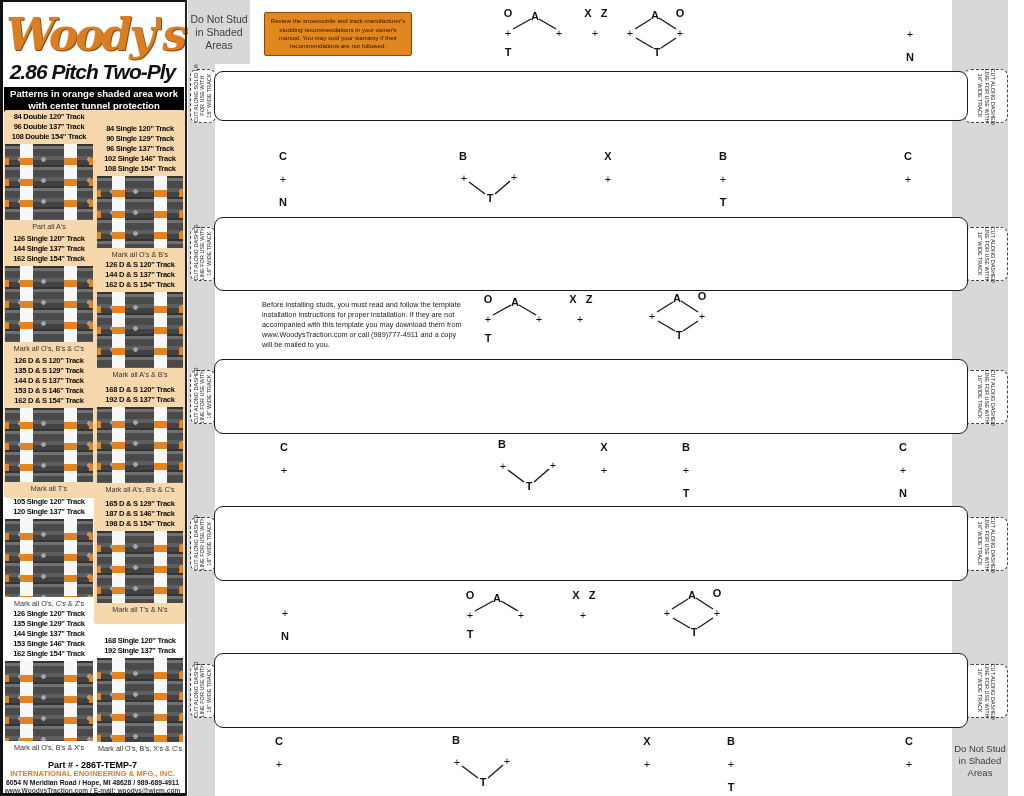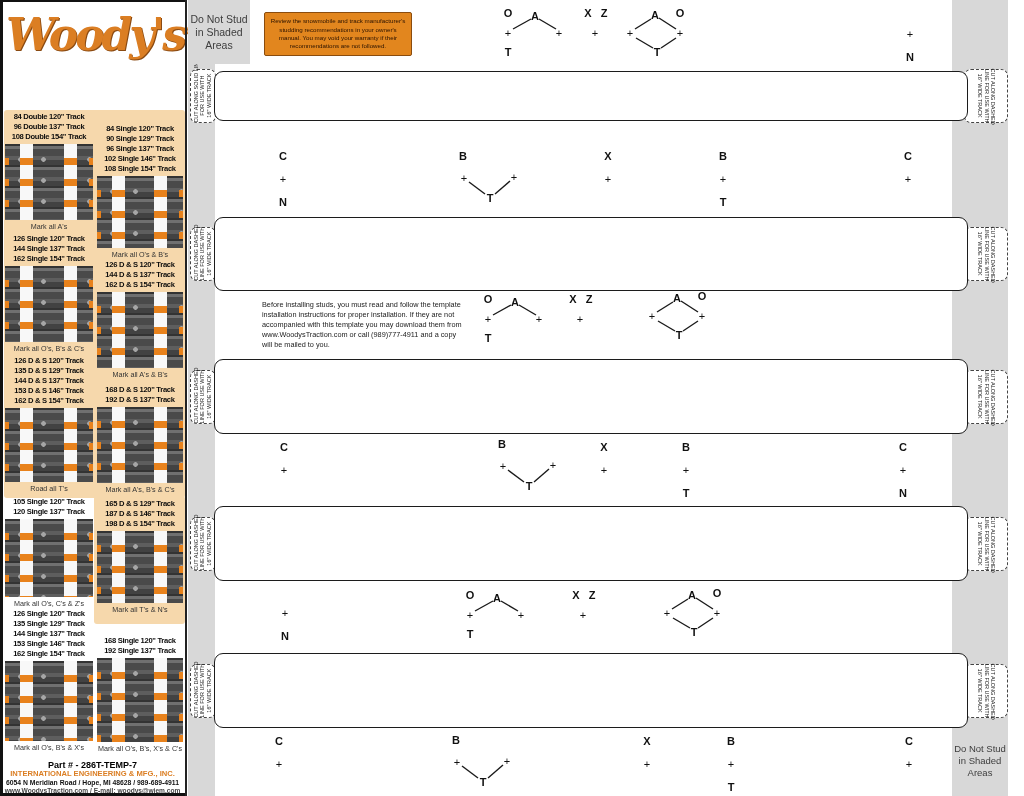--- a/index.html
+++ b/index.html
@@ -82,45 +82,47 @@
         font-size:11px; color:#111; white-space:nowrap; }
   .mk-cross { font-weight:400; font-size:11px; color:#111; }
   .mk-lines { position:absolute; left:0; top:0; }
   .mk-lines line { stroke:#1a1a1a; stroke-width:1.4; }
 </style>
 </head>
 <body>
 
 <div id="sidebar" class="abs">
   <div id="logo" class="abs"><span>Woody's</span><sup>®</sup></div>
+  <div id="side-title" class="abs">2.86 Pitch Two-Ply</div>
+  <div id="banner" class="abs">Patterns in orange shaded area work with center tunnel protection</div>
   <div id="panel-a" class="abs orange-panel"></div>
   <div id="panel-b" class="abs orange-panel"></div>
   <div id="groups">
       <div class="tgroup" style="left: 5px; top: 112px; width: 88px;">
         <div class="tlabel">84 Double 120" Track</div>
         <div class="tlabel">96 Double 137" Track</div>
         <div class="tlabel">108 Double 154" Track</div>
         <div class="track" style="height: 76px;"></div>
-        <div class="tcaption">Mark all A's</div>
+        <div class="tcaption">Part all A's</div>
       </div>
       <div class="tgroup" style="left: 5px; top: 234px; width: 88px;">
         <div class="tlabel">126 Single 120" Track</div>
         <div class="tlabel">144 Single 137" Track</div>
         <div class="tlabel">162 Single 154" Track</div>
         <div class="track" style="height: 76px;"></div>
         <div class="tcaption">Mark all O's, B's &amp; C's</div>
       </div>
       <div class="tgroup" style="left: 5px; top: 356px; width: 88px;">
         <div class="tlabel">126 D &amp; S 120" Track</div>
         <div class="tlabel">135 D &amp; S 129" Track</div>
         <div class="tlabel">144 D &amp; S 137" Track</div>
         <div class="tlabel">153 D &amp; S 146" Track</div>
         <div class="tlabel">162 D &amp; S 154" Track</div>
         <div class="track" style="height: 74px;"></div>
-        <div class="tcaption">Road all T's</div>
+        <div class="tcaption">Mark all T's</div>
       </div>
       <div class="tgroup" style="left: 5px; top: 497px; width: 88px;">
         <div class="tlabel">105 Single 120" Track</div>
         <div class="tlabel">120 Single 137" Track</div>
         <div class="track" style="height: 78px;"></div>
         <div class="tcaption">Mark all O's, C's &amp; Z's</div>
       </div>
       <div class="tgroup" style="left: 5px; top: 609px; width: 88px;">
         <div class="tlabel">126 Single 120" Track</div>
         <div class="tlabel">135 Single 129" Track</div>

